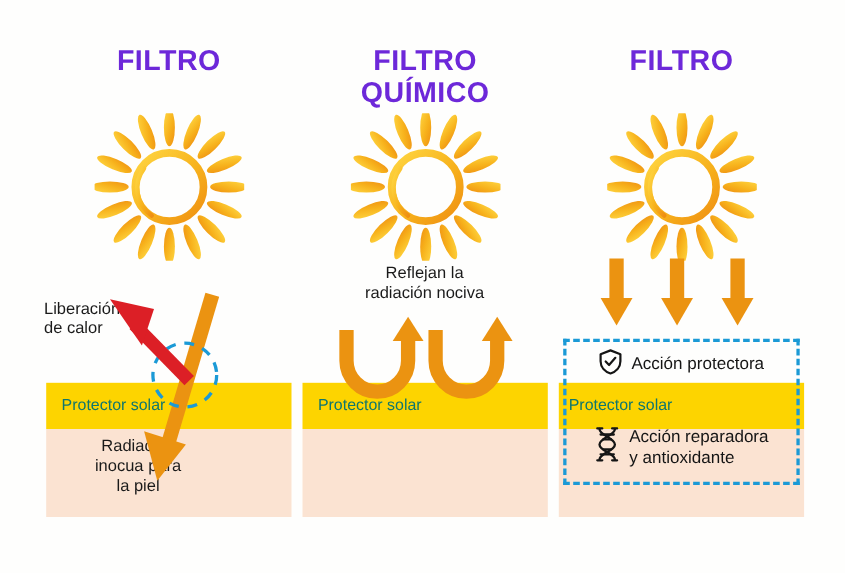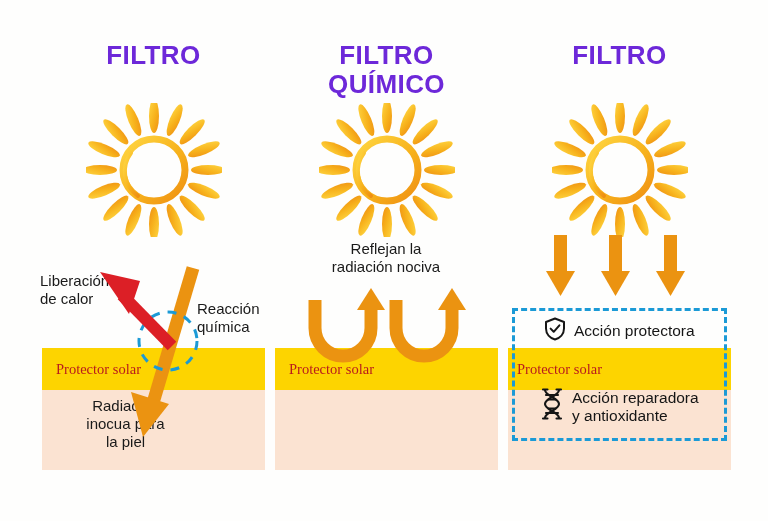--- a/index.html
+++ b/index.html
@@ -61,25 +61,24 @@
     background: #fdd400;
   }
   .layer-skin {
     position: absolute;
     left: 0;
     width: 223px;
     background: #fbe3d2;
   }
   .layer-label {
     position: absolute;
-    color: #b91c1c;
+    color: #0f766e;
     font-size: 14.5px;
     font-weight: normal;
     white-space: nowrap;
-    font-family: Liberation Serif, serif;
   }
 
   .free-text {
     position: absolute;
     color: #1a1a1a;
     font-size: 15px;
     line-height: 1.2;
   }
   .center-text { text-align: center; }
 
@@ -192,22 +191,20 @@
     <div class="layer-label" style="left:14px; top:361px;">Protector solar</div>
     <div class="layer-skin" style="top:390px; height:80px;"></div>
 
     <div class="free-text center-text" style="left:16px; top:397px; width:135px; white-space:pre-line;">Radiación
 inocua para
 la piel</div>
 
     <div class="free-text" style="left:-2px; top:272px; width:110px; white-space:pre-line;">Liberación
 de calor</div>
 
-    <div class="free-text" style="left:155px; top:300px; width:95px; white-space:pre-line;">Reacción
-química</div>
   </div>
 
   <div class="panel" id="panel-2">
 
     <div class="panel-title">
       <div>FILTRO</div>
       <div>QUÍMICO</div>
     </div>
 
     <div class="sun-wrap">

